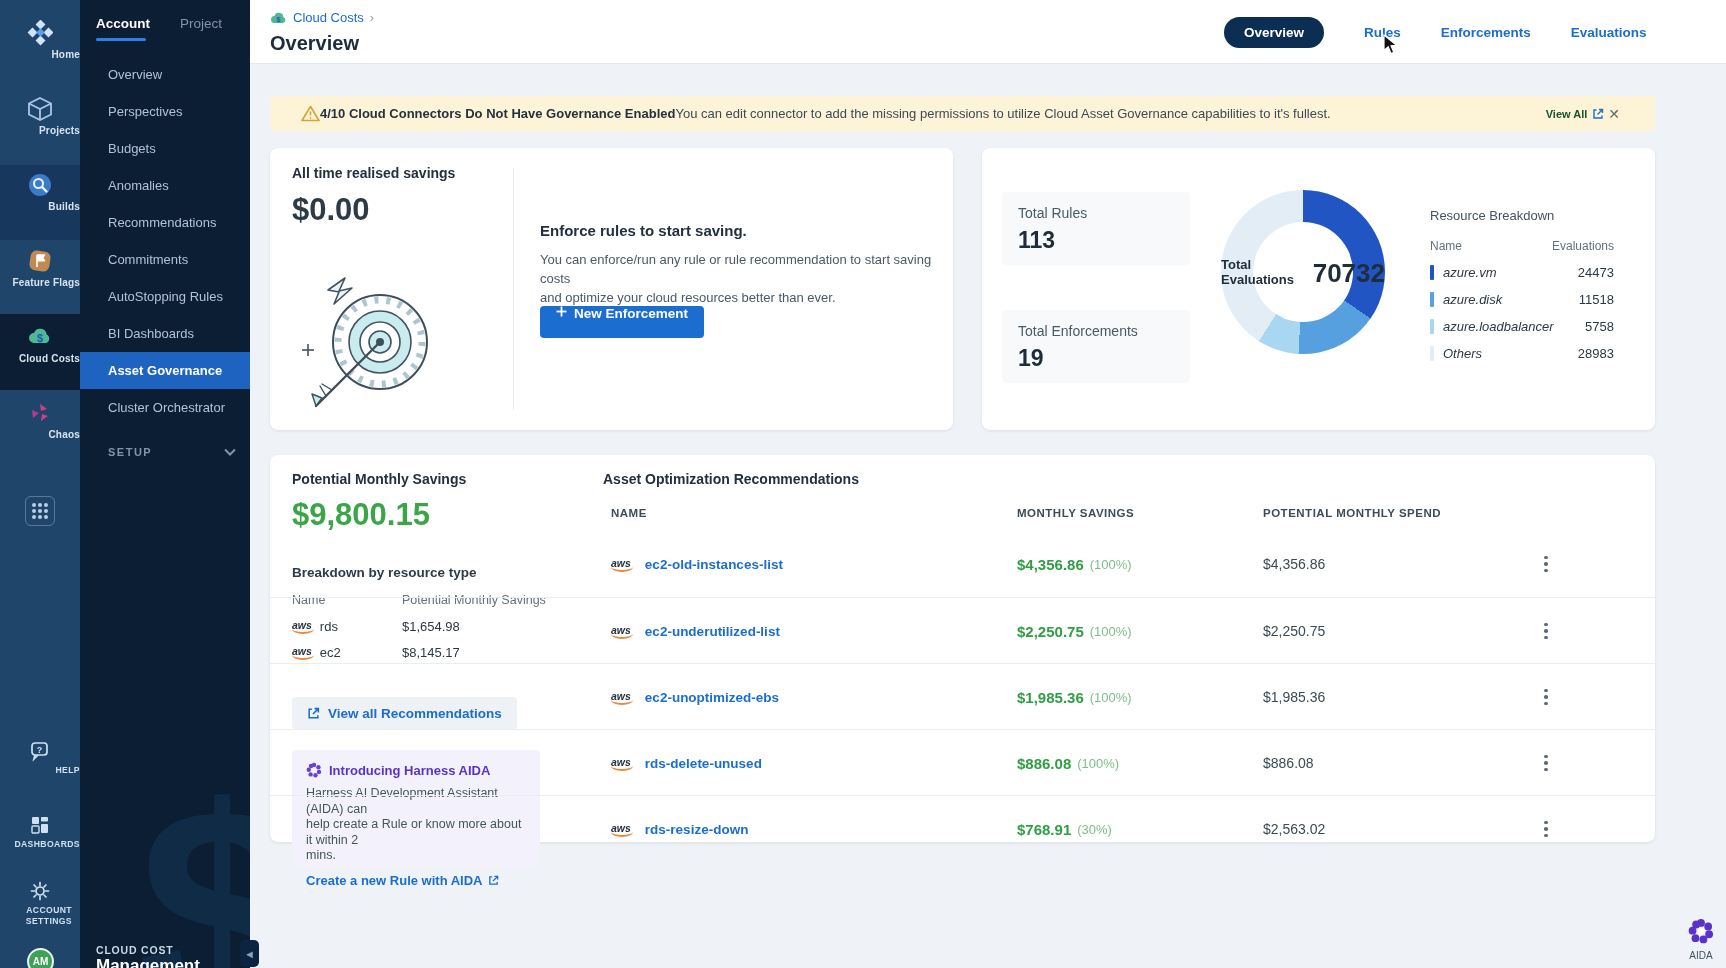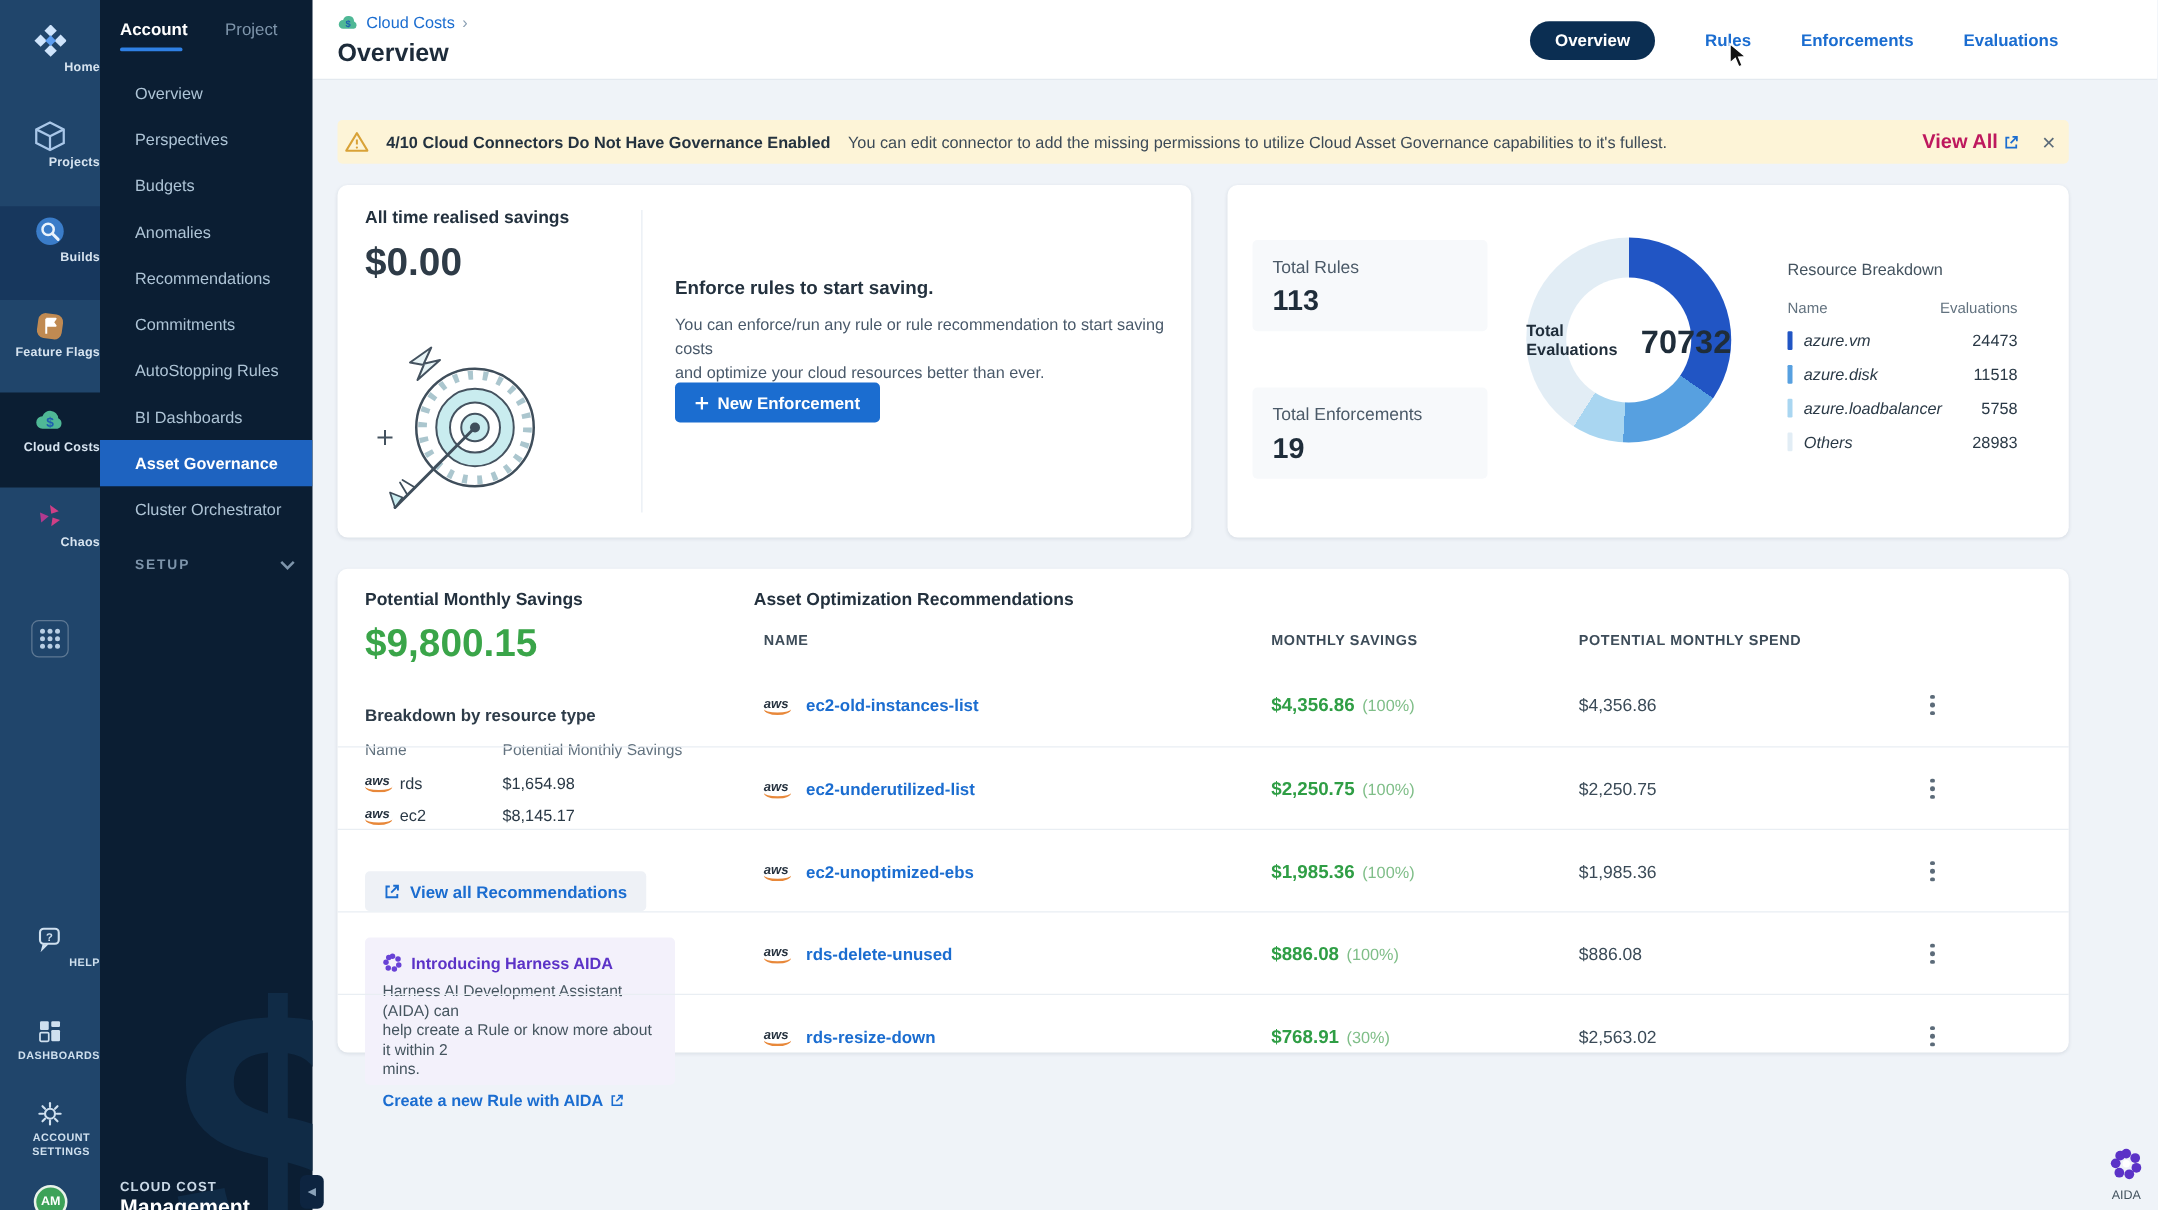--- a/index.html
+++ b/index.html
@@ -44,39 +44,39 @@
   .crumb a { font-size:13px; color:#1b6dd0; text-decoration:none; cursor:pointer; }
   .crumb .sep { color:#8ba0b4; font-size:13px; }
   .ptitle { position:absolute; left:20px; top:32px; font-size:20px; font-weight:700; color:#1d2b3a; }
   .topnav { position:absolute; left:974px; top:0; height:64px; display:flex; align-items:center; gap:40px; }
   .navlink { font-size:13.5px; font-weight:600; color:#1b6dd0; cursor:pointer; white-space:nowrap; }
   .navlink.pill { background:#0b2e52; color:#fff; padding:8px 20px; border-radius:17px; }
 
   .content { position:absolute; left:0; top:64px; width:1476px; height:904px; }
 
   
-  .banner { position:absolute; left:20px; top:32px; width:1385px; height:35px; background:#fdf4d7; border-radius:4px; display:flex; align-items:center; padding:0 6px; gap:14px; }
+  .banner { position:absolute; left:20px; top:32px; width:1385px; height:35px; background:#fdf4d7; border-radius:4px; display:flex; align-items:center; padding:0 31px; }
   .banner .b-bold { font-size:13px; font-weight:700; color:#24323f; }
   .banner .b-text { font-size:13px; color:#3c4a57; }
-  .banner .b-link { margin-left:auto; font-size:16px; font-weight:600; color:#be185d; display:flex; align-items:center; gap:5px; cursor:pointer; white-space:nowrap; }
+  .banner .b-link { margin-left:auto; font-size:11px; font-weight:600; color:#14532d; display:flex; align-items:center; gap:5px; cursor:pointer; white-space:nowrap; }
   .banner .b-close { color:#5c6b79; font-size:14px; cursor:pointer; padding:2px 4px; }
 
   .card { position:absolute; background:#fff; border-radius:8px; box-shadow:0 1px 3px rgba(25,45,70,.10); }
   .cardA { left:20px; top:84px; width:683px; height:282px; }
   .cardB { left:732px; top:84px; width:673px; height:282px; }
   .bigcard { left:20px; top:391px; width:1385px; height:387px; }
 
   
   .cA-title { position:absolute; left:22px; top:17px; font-size:14px; font-weight:700; color:#23313e; }
   .cA-amount { position:absolute; left:22px; top:44px; font-size:31px; font-weight:700; color:#2e3b47; }
   .cA-illu { position:absolute; left:18px; top:112px; }
   .cA-div { position:absolute; left:243px; top:20px; width:1px; height:242px; background:#e8edf3; }
   .cA-h { position:absolute; left:270px; top:74px; font-size:15px; font-weight:700; color:#23313e; }
   .cA-p { position:absolute; left:270px; top:102px; font-size:13px; color:#49596a; line-height:19px; }
-  .btn-primary { position:absolute; left:270px; top:158px; height:32px; padding:0 16px; background:#1b6dd0; border-radius:4px; color:#fff; font-size:13.5px; font-weight:700; display:flex; align-items:center; gap:7px; cursor:pointer; border:none; }
+  .btn-primary { position:absolute; left:270px; top:158px; height:32px; padding:0 16px; background:#1b6dd0; border-radius:4px; color:#fff; font-size:13.5px; font-weight:700; display:flex; align-items:flex-start; gap:7px; cursor:pointer; border:none; }
 
   
   .statbox { position:absolute; left:20px; width:188px; height:73px; background:#f7f9fb; border-radius:4px; padding:13px 16px; }
   .statbox .sl { font-size:14px; color:#4b5a68; }
   .statbox .sv { font-size:23px; font-weight:700; color:#1f2d3a; margin-top:6px; }
   .donut { position:absolute; left:239px; top:42px; width:164px; height:164px; border-radius:50%; }
   .donut::after { content:""; position:absolute; left:32px; top:32px; width:100px; height:100px; background:#fff; border-radius:50%; }
   .donut-center { position:absolute; left:239px; top:42px; width:164px; height:164px; display:flex; flex-direction:row; align-items:center; justify-content:center; z-index:2; }
   .donut-center .dl { font-size:13px; font-weight:700; color:#1f2d3a; }
   .donut-center .dv { font-size:26px; font-weight:700; color:#1f2d3a; margin-top:2px; }

